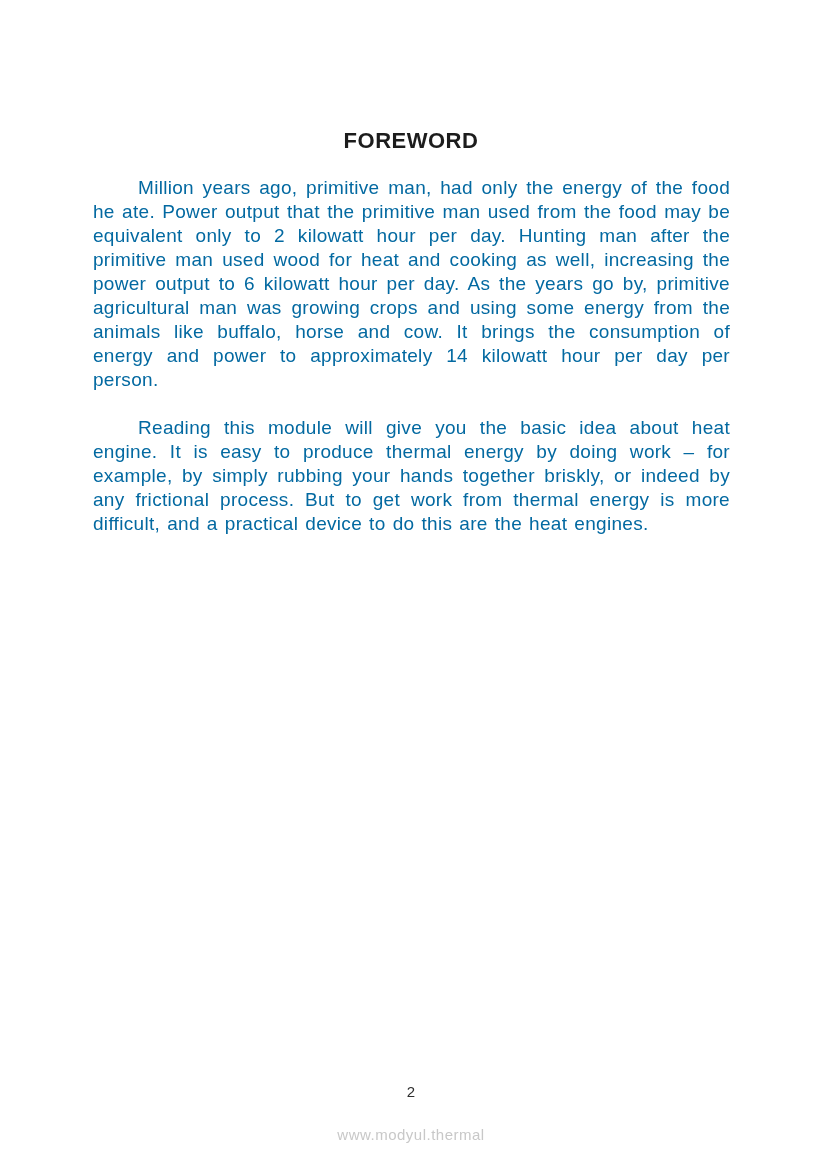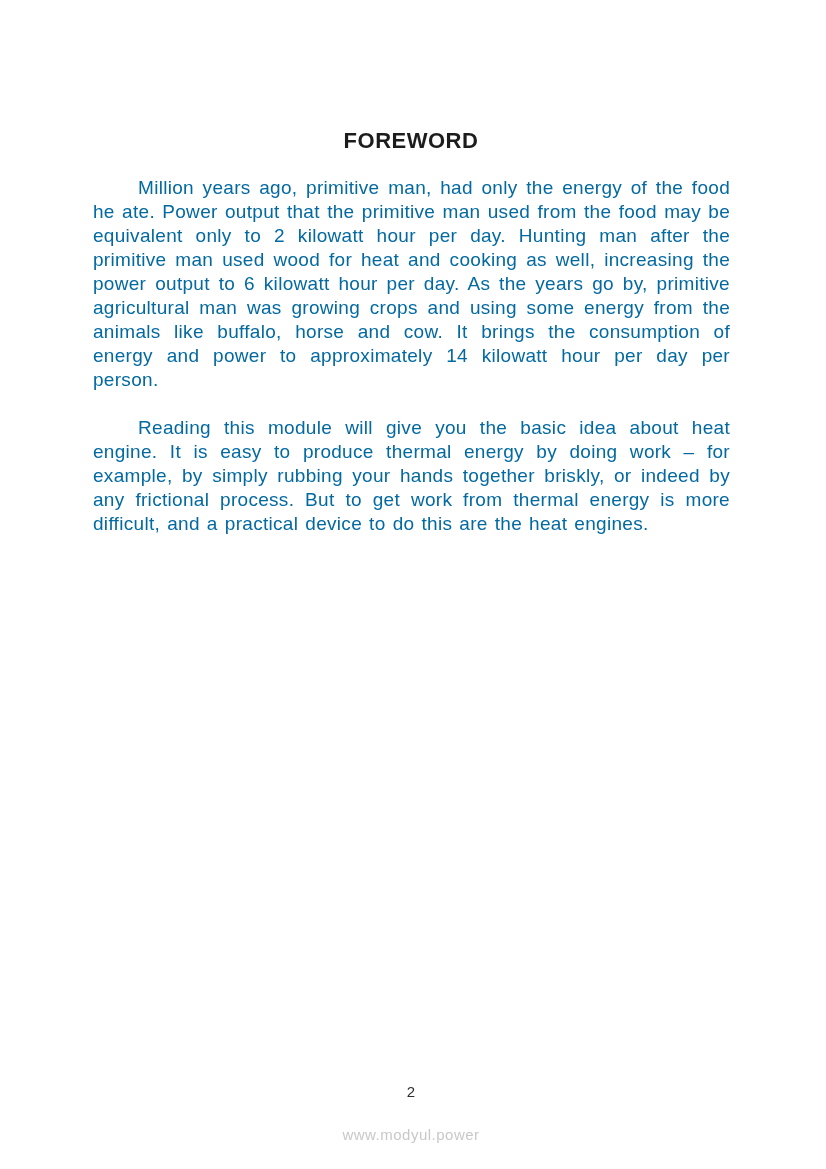--- a/index.html
+++ b/index.html
@@ -71,15 +71,15 @@
 
   <h1 class="doc-title">FOREWORD</h1>
 
   <div class="doc-body">
     <p>Million years ago, primitive man, had only the energy of the food he ate. Power output that the primitive man used from the food may be equivalent only to 2 kilowatt hour per day.  Hunting man after the primitive man used wood for heat and cooking as well, increasing the power output to 6 kilowatt hour per day.  As the years go by, primitive agricultural man was growing crops and using some energy from the animals like buffalo, horse and cow. It brings the consumption of energy and power to approximately 14 kilowatt hour per day per person.</p>
     <p>Reading this module will give you the basic idea about heat engine.  It is easy to produce thermal energy by doing work – for example, by simply rubbing your hands together briskly, or indeed by any frictional process. But to get work from thermal energy is more difficult, and a practical device to do this are the heat engines.</p>
   </div>
 
   <div class="page-number">2</div>
 
-  <div class="watermark">www.modyul.power</div>
+  <div class="watermark">www.modyul.thermal</div>
 
 </div>
 
 </body></html>

